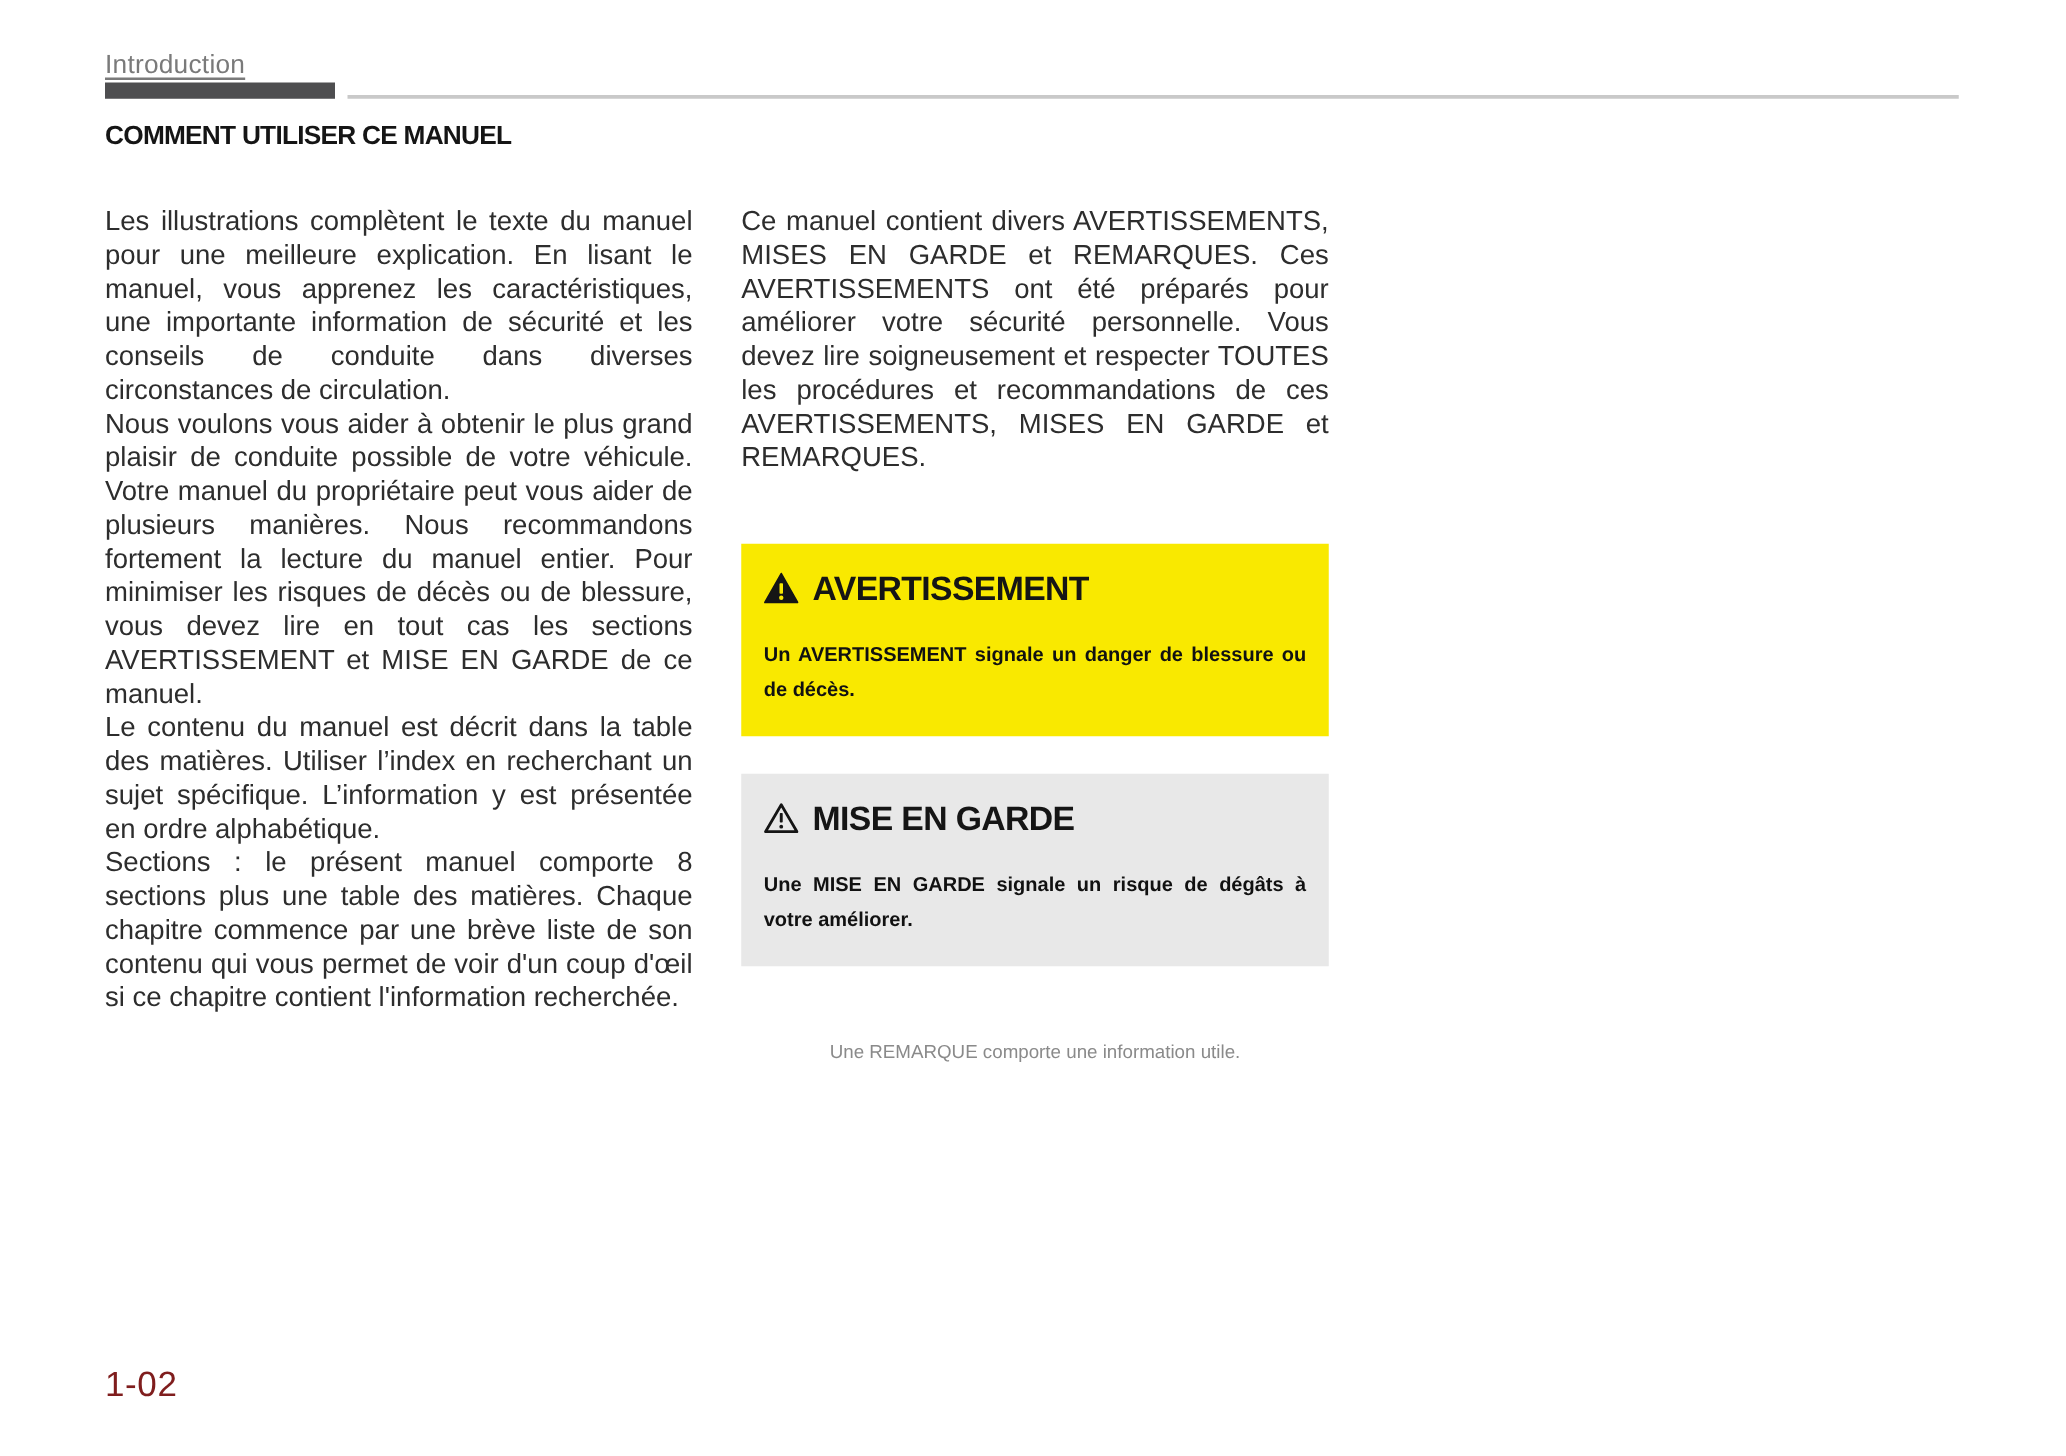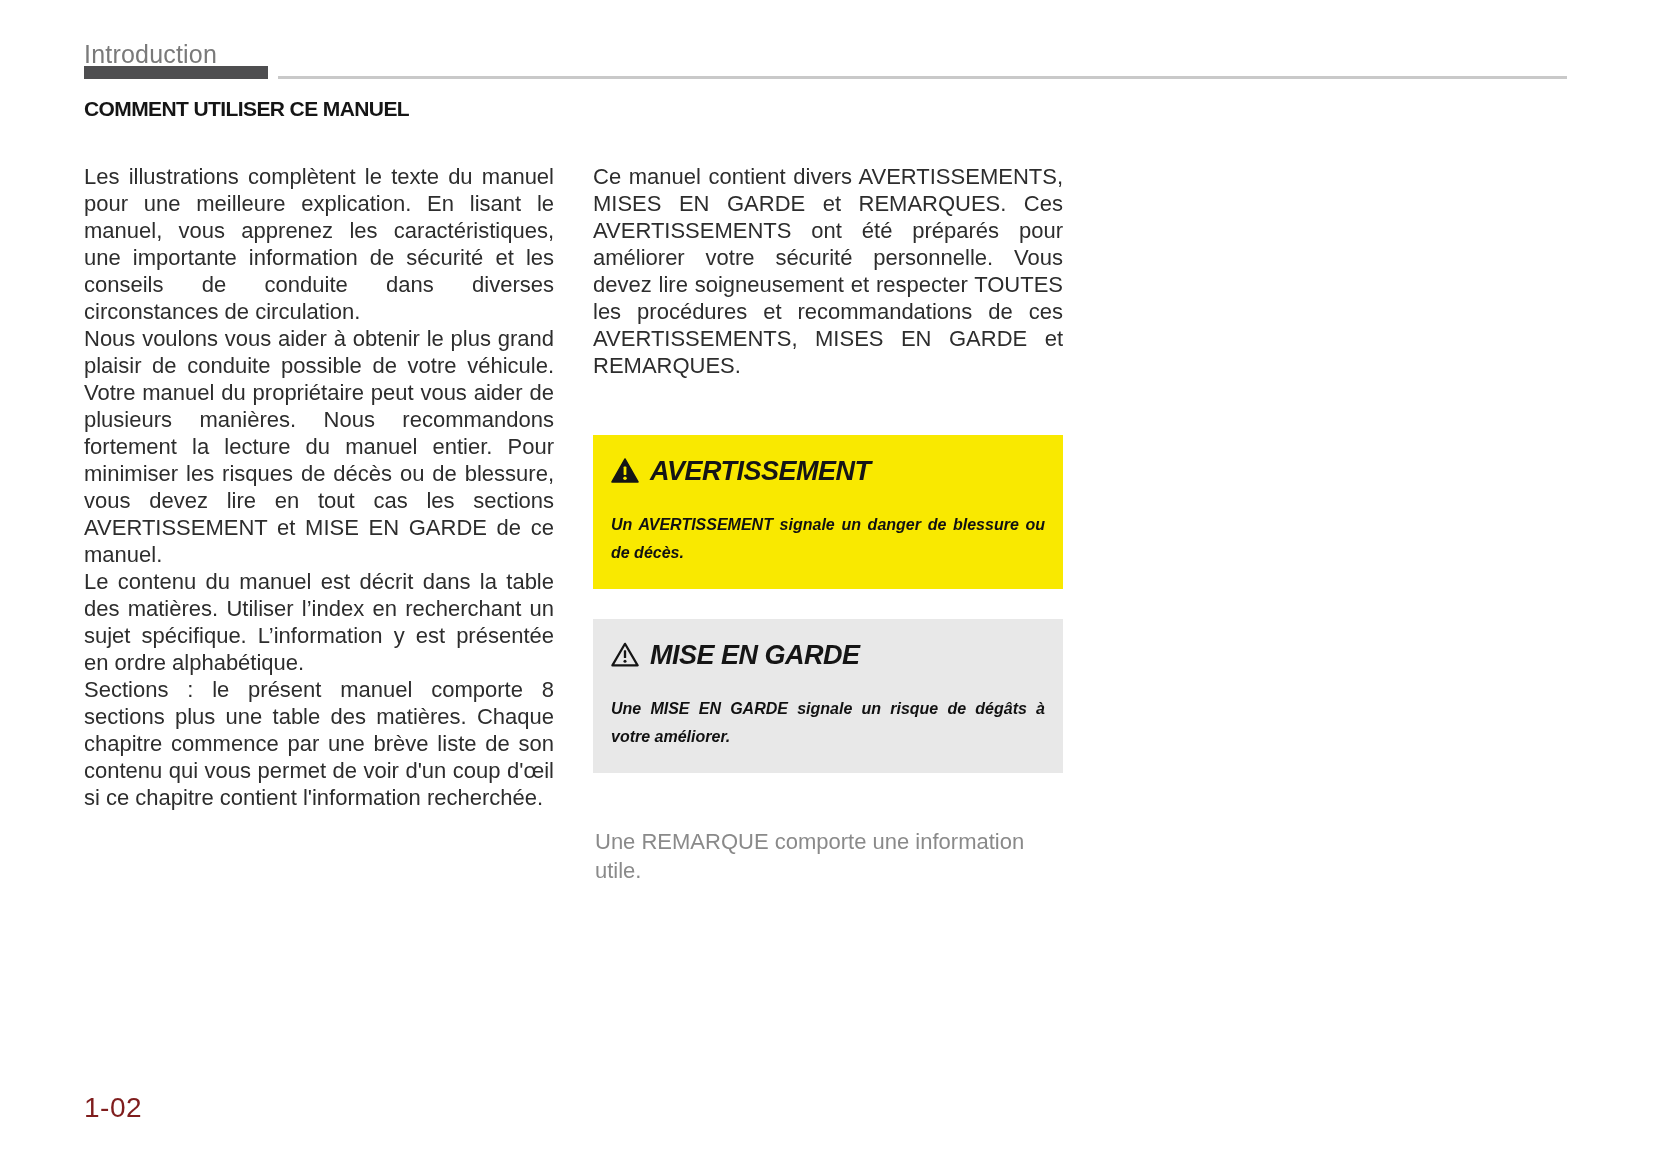--- a/index.html
+++ b/index.html
@@ -16,21 +16,21 @@
   body{font-family:"Liberation Sans","DejaVu Sans",sans-serif;}
   .page{
     position:relative;
     width:1653px;height:1165px;
     background:#ffffff;
     overflow:hidden;
   }
   
   .intro-label{
     position:absolute;left:84px;top:40px;
-    font-size:25px;color:#7a7a7a;
+    font-size:21px;color:#7a7a7a;
     text-decoration:underline;
     text-underline-offset:4px;
     letter-spacing:0.2px;
   }
   .dark-bar{
     position:absolute;left:84px;top:66px;
     width:184px;height:13px;
     background:var(--header-bar);
   }
   .header-rule{
@@ -54,21 +54,20 @@
     width:470px;
     font-size:22px;line-height:27px;
     color:var(--text);
     text-align:justify;
   }
   .col p{margin:0;}
   
   .callout{
     margin-top:30px;
     padding:20px 18px 22px 18px;
-    font-style:italic;
   }
   .callout.warning{
     background:var(--warning-bg);
     margin-top:56px;
   }
   .callout.caution{
     background:var(--caution-bg);
   }
   .callout-header{
     display:flex;align-items:center;gap:11px;
@@ -90,23 +89,23 @@
   .note{
     margin-top:48px;
     padding:0 2px;
   }
   .note .callout-title{
     color:#7f7f7f;
     font-size:29px;
   }
   .note-body{
     margin-top:54px;
-    font-size:22px;line-height:29px;
+    font-size:15px;line-height:29px;
     color:var(--note-fg);
-    text-align:left;
+    text-align:center;
   }
   
   .page-number{
     position:absolute;left:84px;top:1092px;
     font-size:28px;color:#7f1d1d;
     letter-spacing:0.5px;
   }
   .icon{display:inline-flex;flex:0 0 auto;}
 </style>
 </head>

